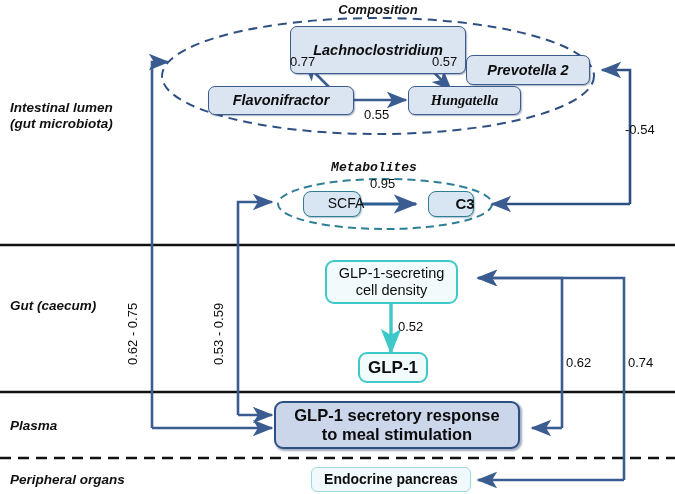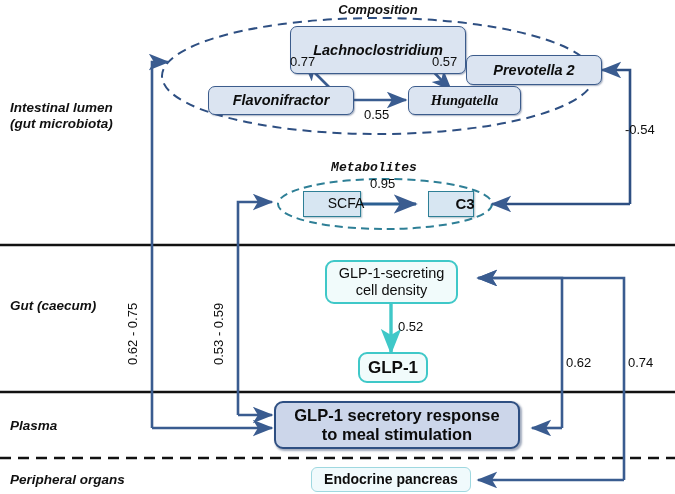--- a/index.html
+++ b/index.html
@@ -57,21 +57,21 @@
     font-weight: bold;
     font-style: italic;
     font-size: 14.5px;
     box-shadow: 1px 1px 1.5px rgba(60,80,120,0.45);
   }
   .node-metab {
     background: #d7e6f2;
     border: 1.6px solid #2e7f96;
     color: #0d0d0d;
     font-size: 14px;
-    border-radius: 0;
+    border-radius: 8px;
     box-shadow: 1px 1px 1.5px rgba(60,100,120,0.4);
     padding-left: 28px;
   }
   .node-metab.strong { font-weight: bold; font-size: 15px; }
   .node-teal {
     background: #f1fbfb;
     border: 2px solid #3fc8c8;
     color: #0d0d0d;
     font-size: 14.5px;
     border-radius: 9px;
@@ -157,21 +157,21 @@
   <div class="compartment-label" style="left:10px; top:100px;">Intestinal lumen
 (gut microbiota)</div>
   <div class="compartment-label" style="left:10px; top:298px;">Gut (caecum)</div>
   <div class="compartment-label" style="left:10px; top:418px;">Plasma</div>
   <div class="compartment-label" style="left:10px; top:472px;">Peripheral organs</div>
 
   <div class="group-title" style="left:318px; top:2px; width:120px;">Composition</div>
   <div class="group-title" style="left:319px; top:160px; width:110px;font-family:Liberation Mono, monospace;">Metabolites</div>
 
   <div class="node node-taxon" style="left:290px; top:26px; width:176px; height:48px;">Lachnoclostridium</div>
-  <div class="node node-taxon" style="left:466px; top:55px; width:136px; height:30px;">Prevotella 2</div>
+  <div class="node node-taxon" style="left:466px; top:55px; width:124px; height:30px;">Prevotella 2</div>
   <div class="node node-taxon" style="left:208px; top:86px; width:146px; height:29px;">Flavonifractor</div>
   <div class="node node-taxon" style="left:408px; top:86px; width:113px; height:29px;font-family:Liberation Serif, serif;">Hungatella</div>
 
   <div class="node node-metab" style="left:303px; top:191px; width:58px; height:26px;">SCFA</div>
   <div class="node node-metab strong" style="left:428px; top:191px; width:46px; height:26px;">C3</div>
 
   <div class="node node-teal" style="left:325px; top:260px; width:133px; height:44px; white-space:pre-line;">GLP-1-secreting
 cell density</div>
   <div class="node node-teal strong" style="left:358px; top:352px; width:70px; height:31px;">GLP-1</div>
 

